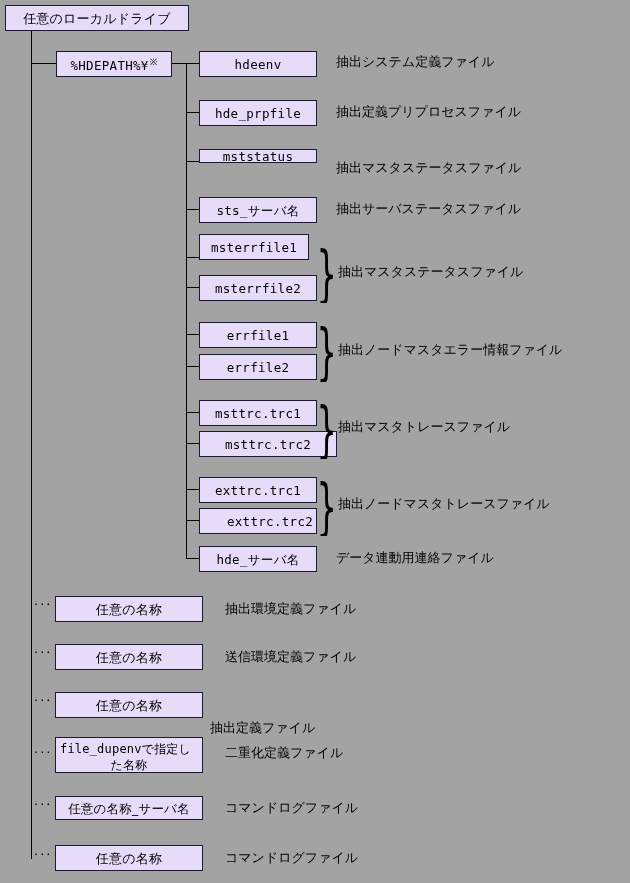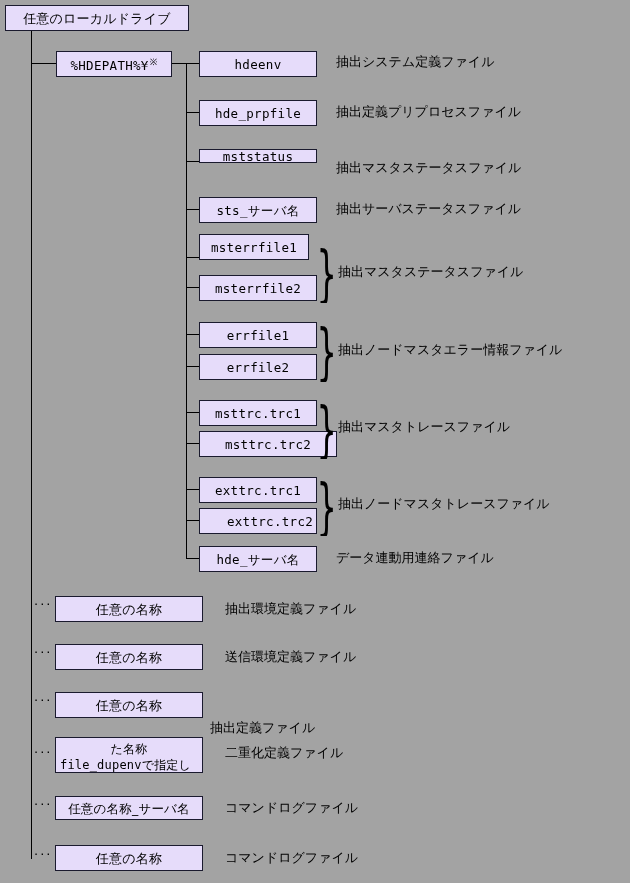--- a/index.html
+++ b/index.html
@@ -203,22 +203,22 @@
   <div class="label" style="left:225px; top:649px;">送信環境定義ファイル</div>
 
   <div class="dots" style="left:34px; top:696px;">···</div>
   <div class="box" style="left:55px; top:692px; width:148px; height:26px;">
     <span>任意の名称</span>
   </div>
   <div class="label" style="left:210px; top:697px;margin-top:23px;">抽出定義ファイル</div>
 
   <div class="dots" style="left:34px; top:748px;">···</div>
   <div class="box two-line" style="left:55px; top:737px; width:148px; height:36px;">
+    <div style="text-align:left; padding-left:4px;">file_dupenvで指定し</div>
     <div style="text-align:center;">た名称</div>
-    <div style="text-align:left; padding-left:4px;">file_dupenvで指定し</div>
   </div>
   <div class="label" style="left:225px; top:745px;">二重化定義ファイル</div>
 
   <div class="dots" style="left:34px; top:800px;">···</div>
   <div class="box" style="left:55px; top:796px; width:148px; height:24px; font-size:12.5px;">
     <span>任意の名称_サーバ名</span>
   </div>
   <div class="label" style="left:225px; top:800px;">コマンドログファイル</div>
 
   <div class="dots" style="left:34px; top:850px;">···</div>

